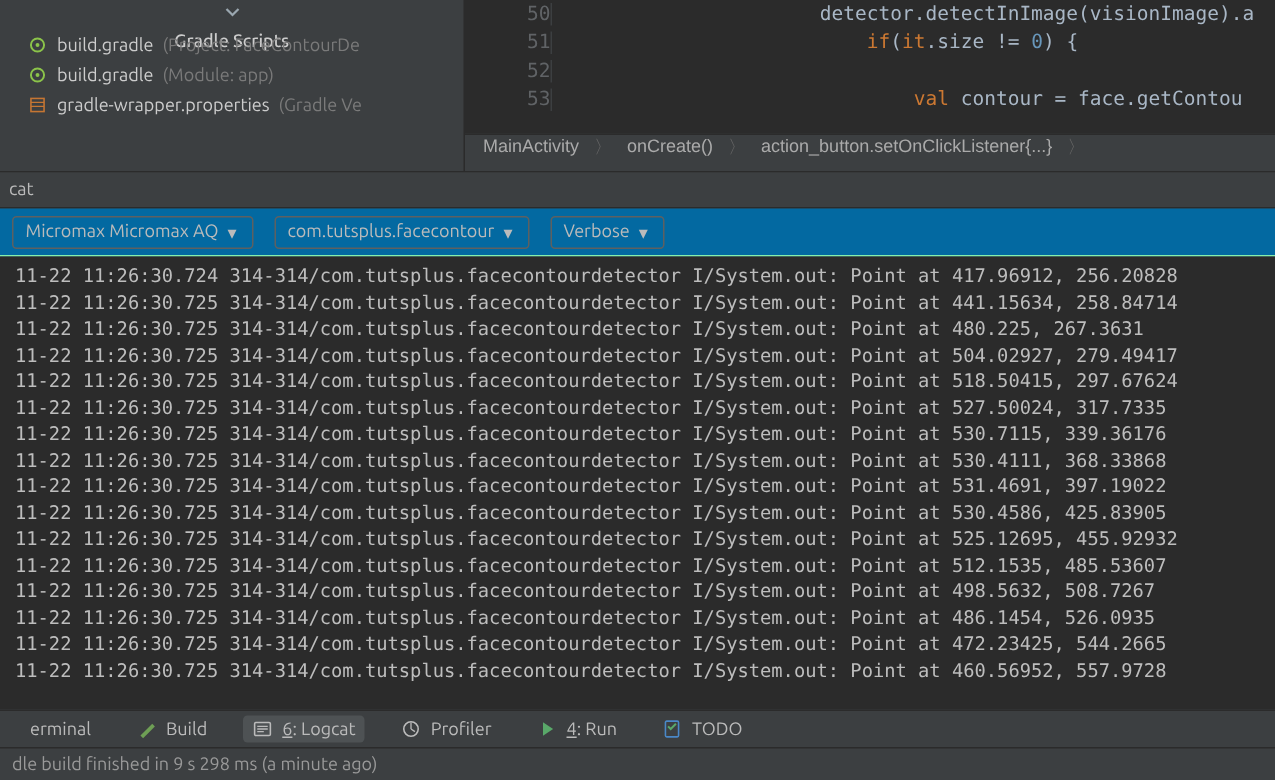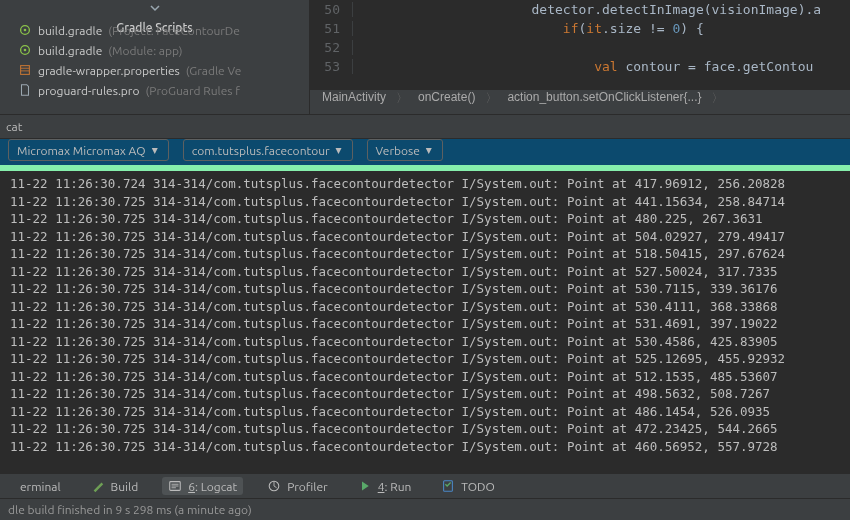--- a/index.html
+++ b/index.html
@@ -11,32 +11,32 @@
   .tree { width: 310px; background: #3c3f41; overflow: hidden; border-right: 1px solid #2b2b2b; }
   .tree-node { display: flex; align-items: center; gap: 6px; padding: 1px 6px 1px 18px; height: 20px; white-space: nowrap; }
   .tree-node.header { padding-left: 6px; font-weight: 500; color: #cccccc; flex-direction: column; }
   .tree-node .name  { color: #cccccc; }
   .tree-node .ctx   { color: #7a7a7a; }
   .icon { width: 14px; height: 14px; display: inline-flex; align-items: center; justify-content: center; flex: 0 0 14px; }
 
   .editor { flex: 1; background: #2b2b2b; font-family: "DejaVu Sans Mono","Consolas",monospace; font-size: 13px; display: flex; flex-direction: column; position: relative; }
   .code-area { flex: 1; overflow: hidden; }
   .code-line { display: flex; height: 19px; align-items: center; white-space: pre; }
-  .gutter { width: 43px; text-align: right; padding-right: 12px; color: #606366; border-right: 1px solid #3c3f41; }
+  .gutter { width: 58px; text-align: right; color: #606366; border-right: 1px solid #3c3f41; }
   .fold   { width: 18px; color: #606366; text-align: center; }
   .code   { padding-left: 4px; color: #a9b7c6; }
   .kw   { color: #cc7832; }
   .num  { color: #6897bb; }
   .op   { color: #a9b7c6; }
   .crumbs { height: 25px; background: #3c3f41; border-top: 1px solid #2b2b2b; display: flex; align-items: flex-start; padding: 0 12px; gap: 4px; color: #aaaaaa; font-family: "Segoe UI", sans-serif; font-size: 12px; }
   .crumbs .sep { color: #666; padding: 0 6px; }
 
   
   .pane-header { height: 24px; background: #3c3f41; border-bottom: 1px solid #2b2b2b; display: flex; align-items: center; padding: 0 6px; color: #bbbbbb; font-size: 12px; }
-  .toolbar { height: 32px; background: #0c4a6e; border-bottom: 6px solid #86efac; display: flex; align-items: flex-start; padding: 0 8px; gap: 14px; }
+  .toolbar { height: 32px; background: #0369a1; border-bottom: 1px solid #86efac; display: flex; align-items: center; padding: 0 8px; gap: 14px; }
   .combo { display: flex; align-items: center; height: 22px; background: #45494a00; border: 1px solid #5e6060; border-radius: 3px; padding: 0 4px 0 8px; color: #bbbbbb; gap: 6px; }
   .combo .arrow { width: 12px; color: #bbbbbb; }
   .search { display: flex; align-items: center; height: 22px; border: 1px solid #5e6060; border-radius: 3px; padding: 0 8px; gap: 6px; width: 140px; }
   .search input { background: transparent; border: none; outline: none; color: #bbbbbb; width: 100%; font-size: 12px; }
 
   
   .log { flex: 1; background: #2b2b2b; font-family: "DejaVu Sans Mono","Consolas",monospace; font-size: 12.5px; color: #bdbdbd; overflow: hidden; padding: 4px 0 0 10px; line-height: 17.5px; white-space: pre; }
 
   
   .tooltabs { height: 25px; background: #3c3f41; border-top: 1px solid #2b2b2b; display: flex; align-items: center; gap: 18px; padding: 0 8px; font-size: 12px; }
@@ -86,29 +86,20 @@
             <span class="icon">
               <svg viewBox="0 0 16 16" width="14" height="14">
                 <rect x="3" y="3" width="10" height="10" fill="none" stroke="#c57633" stroke-width="1.2"></rect>
                 <line x1="3" y1="6" x2="13" y2="6" stroke="#c57633"></line>
                 <line x1="3" y1="9" x2="13" y2="9" stroke="#c57633"></line>
               </svg>
             </span>
             <span class="name">gradle-wrapper.properties</span> 
             <span class="ctx">(Gradle Ve</span>
           </div>
-          <div class="tree-node">
-            <span class="icon">
-              <svg viewBox="0 0 16 16" width="14" height="14">
-                <path d="M4 2 H10 L12 4 V14 H4 Z" fill="none" stroke="#9aa7b0" stroke-width="1.2"></path>
-              </svg>
-            </span>
-            <span class="name">proguard-rules.pro</span> 
-            <span class="ctx">(ProGuard Rules f</span>
-          </div>
         </div>
     </div>
 
     <div class="editor">
       <div class="code-area" id="code-area">
           <div class="code-line"><span class="gutter">50</span><span class="fold"></span><span class="code">                    detector.detectInImage(visionImage).a</span></div>
           <div class="code-line"><span class="gutter">51</span><span class="fold"></span><span class="code">                        <span class="kw">if</span>(<span class="kw">it</span>.size != <span class="num">0</span>) <span class="op">{</span></span></div>
           <div class="code-line"><span class="gutter">52</span><span class="fold"></span></div>
           <div class="code-line"><span class="gutter">53</span><span class="fold"></span><span class="code">                            <span class="kw">val</span> contour = face.getContou</span></div>
         </div>

